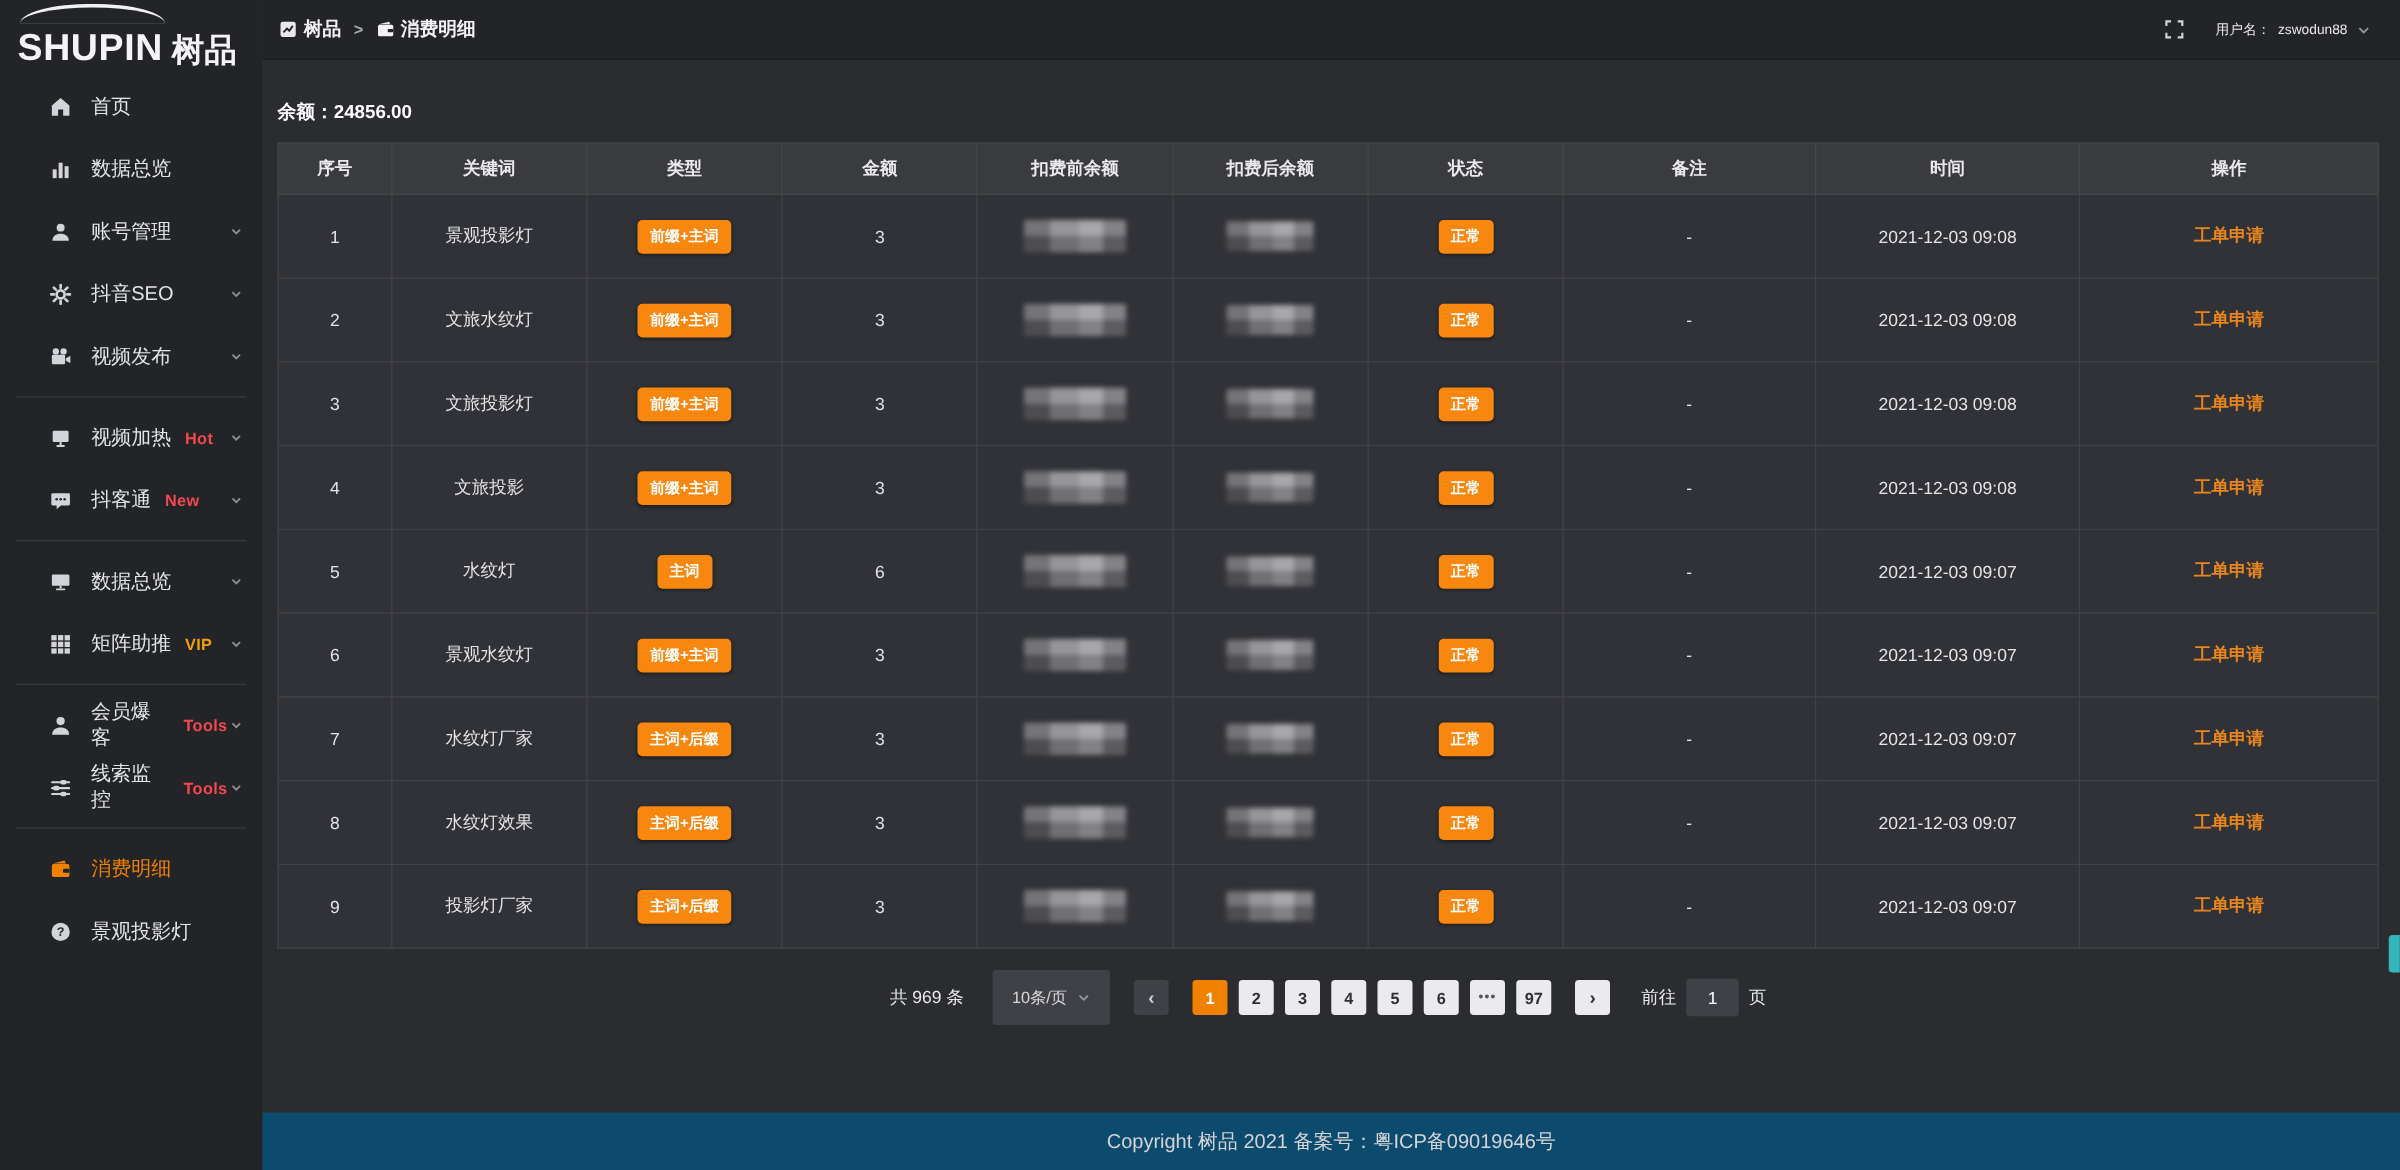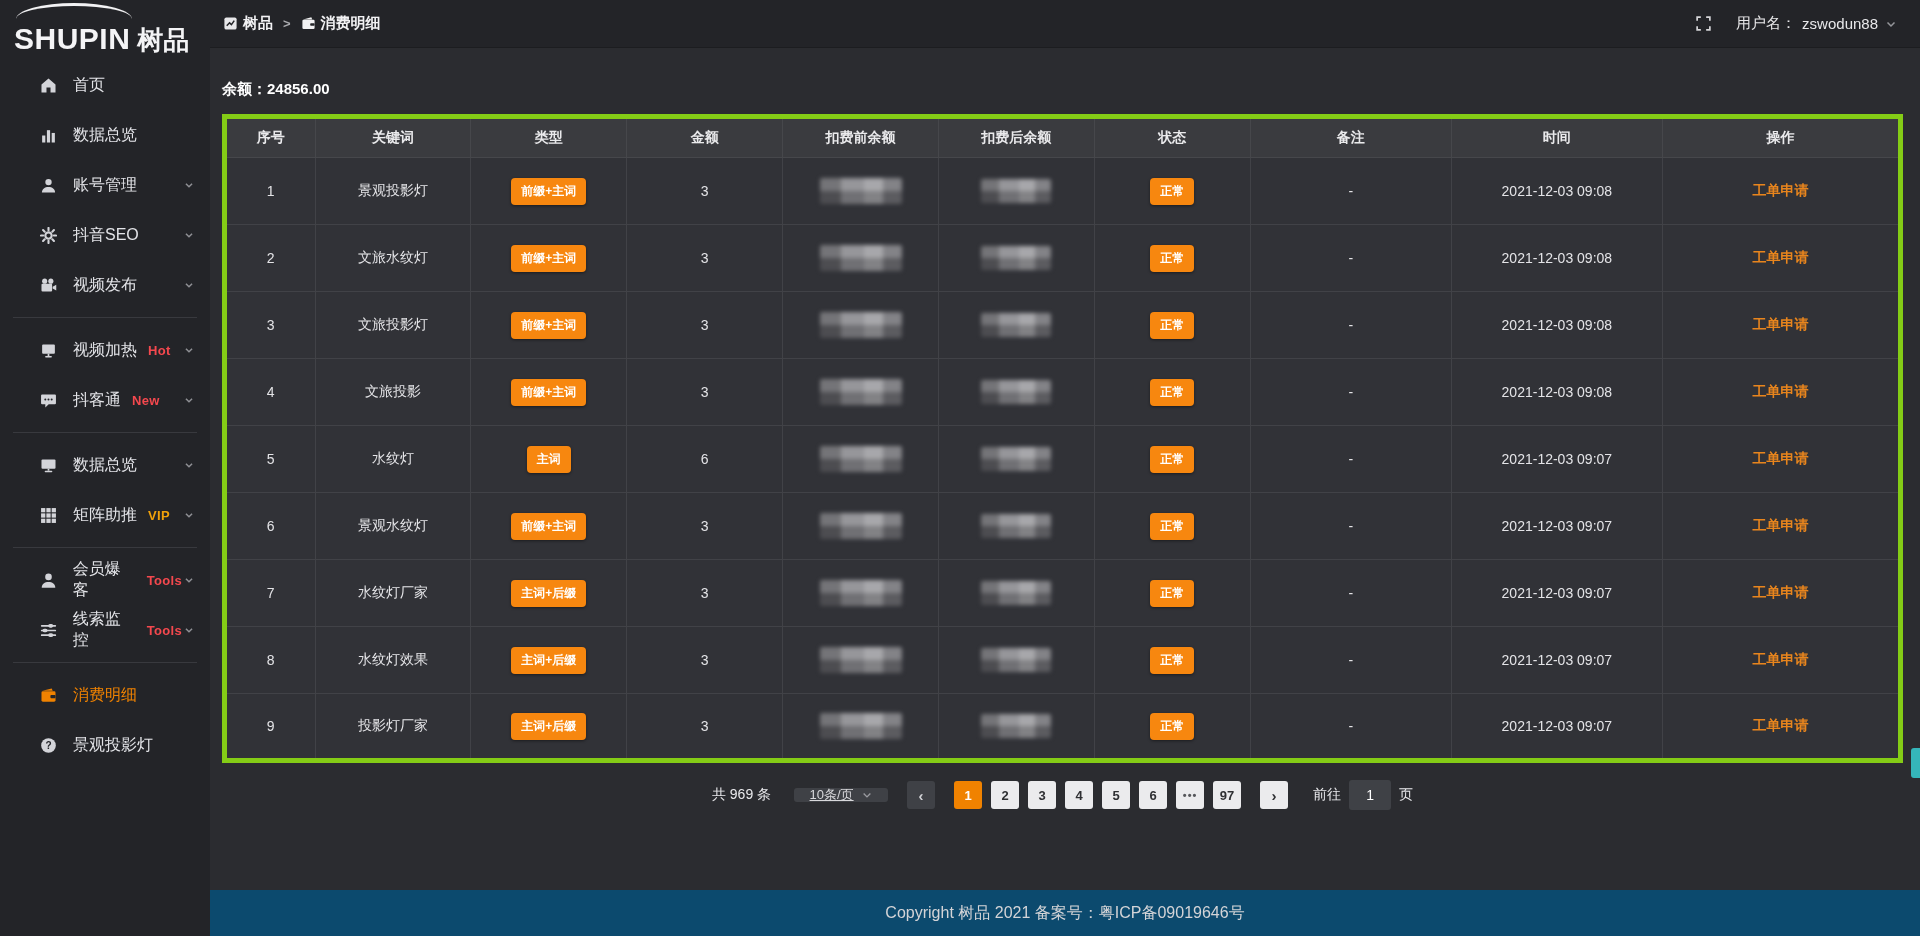--- a/index.html
+++ b/index.html
@@ -30,51 +30,51 @@
   .nav-divider { height:1px; background:#38393e; margin:7px 13px; }
 
   
   .right { flex:1; display:flex; flex-direction:column; background:#2b2c30; min-width:0; }
   .topbar { height:48px; flex-shrink:0; background:#232428; border-bottom:1px solid #1c1d20;
     display:flex; align-items:center; justify-content:space-between; padding:0 22px 0 13px; }
   .crumbs { display:flex; align-items:center; color:#f2f2f4; font-size:15px; font-weight:600; }
   .crumb-ico { display:flex; margin-right:5px; }
   .crumb-ico svg { width:15px; height:15px; }
   .crumb-sep { color:#a9aaae; margin:0 10px; font-size:13px; font-weight:700; }
-  .user-zone { display:flex; align-items:center; color:#e8e8ea; font-size:15px; gap:6px; }
+  .user-zone { display:flex; align-items:center; color:#e8e8ea; font-size:11px; gap:6px; }
   .fullscreen-btn { display:flex; margin-right:18px; cursor:pointer; }
   .fullscreen-btn svg { width:17px; height:17px; }
   .user-caret { display:flex; cursor:pointer; }
   .user-caret svg { width:14px; height:14px; }
 
   .content { flex:1; padding:0 17px 0 12px; display:flex; flex-direction:column; }
   .balance { margin:32px 0 15px 0; font-size:15px; font-weight:700; color:#ffffff; }
 
   
   table { width:100%; border-collapse:collapse; table-layout:fixed; background:#313237;
-    border:5px solid #84cc16; }
+    border:1px solid #84cc16; }
   th { background:#3a3b3f; height:41px; font-size:14px; font-weight:600; color:#eaeaec;
     border:1px solid #46474b; text-align:center; }
   td { height:67px; text-align:center; font-size:14px; color:#e4e4e7;
     border:1px solid #414247; }
   .badge { display:inline-block; background:#f7870f; color:#fff; font-size:12px; font-weight:600;
     padding:5px 10px; border-radius:4px; box-shadow:0 1px 3px rgba(0,0,0,.45); cursor:default; }
   .op-link { color:#e8851d; font-weight:600; cursor:pointer; }
   .redact { display:inline-block; vertical-align:middle; border-radius:2px; filter:blur(2px);
     background-image:linear-gradient(180deg, rgba(255,255,255,.16) 0 50%, rgba(0,0,0,.14) 50%),
       linear-gradient(90deg,#5a5a5e 0 26%,#828287 26% 54%,#97979b 54% 77%,#6b6b70 77%); }
   .redact.pre { width:82px; height:26px; }
   .redact.post { width:70px; height:24px; }
 
   
   .pagination { display:flex; align-items:center; justify-content:center; gap:19px;
     margin-top:17px; color:#e9e9ec; font-size:14px; }
   .pg-total { margin-right:4px; }
-  .pg-size { width:94px; height:14px; background:#3f4146; border-radius:3px; display:flex;
-    align-items:center; justify-content:center; gap:7px; font-size:13px; color:#d8d8db; cursor:pointer;text-decoration:underline; }
+  .pg-size { width:94px; height:44px; background:#3f4146; border-radius:3px; display:flex;
+    align-items:center; justify-content:center; gap:7px; font-size:13px; color:#d8d8db; cursor:pointer; }
   .pg-size svg { width:12px; height:12px; color:#9a9ba0; }
   .pg-btn { min-width:28px; height:28px; border-radius:3px; display:flex; align-items:center;
     justify-content:center; font-size:13px; font-weight:600; cursor:pointer; user-select:none; }
   .pg-btn.dark { background:#3f4146; color:#cfd0d4; font-size:15px; }
   .pg-btn.light { background:#ebebed; color:#2f3033; }
   .pg-btn.active { background:#f08200; color:#ffffff; }
   .pg-btn.dots { background:#ebebed; color:#56575b; font-size:11px; letter-spacing:1px; }
   .pg-arrow { font-size:15px; line-height:1; }
   .goto { display:flex; align-items:center; gap:8px; margin-left:6px; }
   .goto input { width:42px; height:30px; background:#3f4146; border:none; border-radius:3px;

